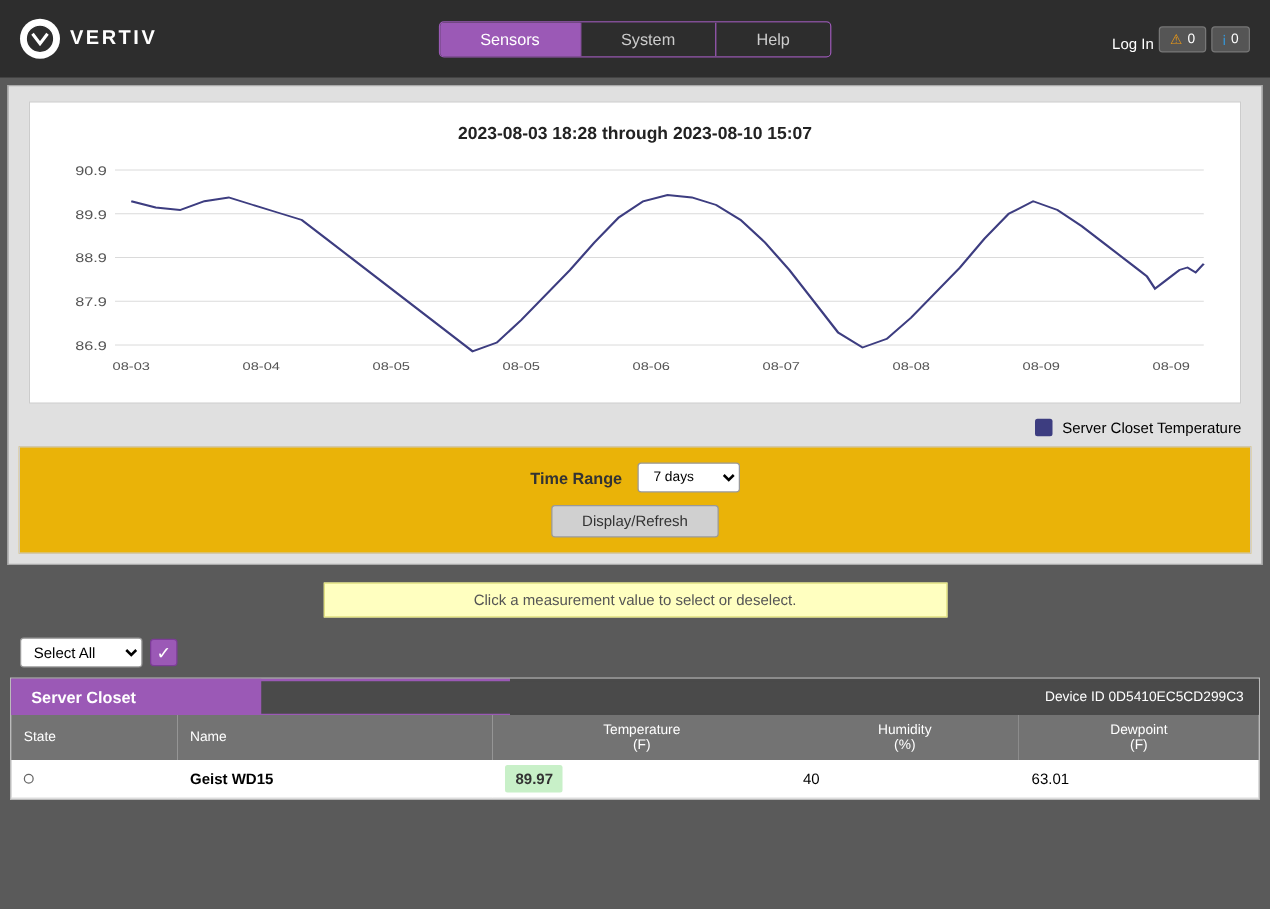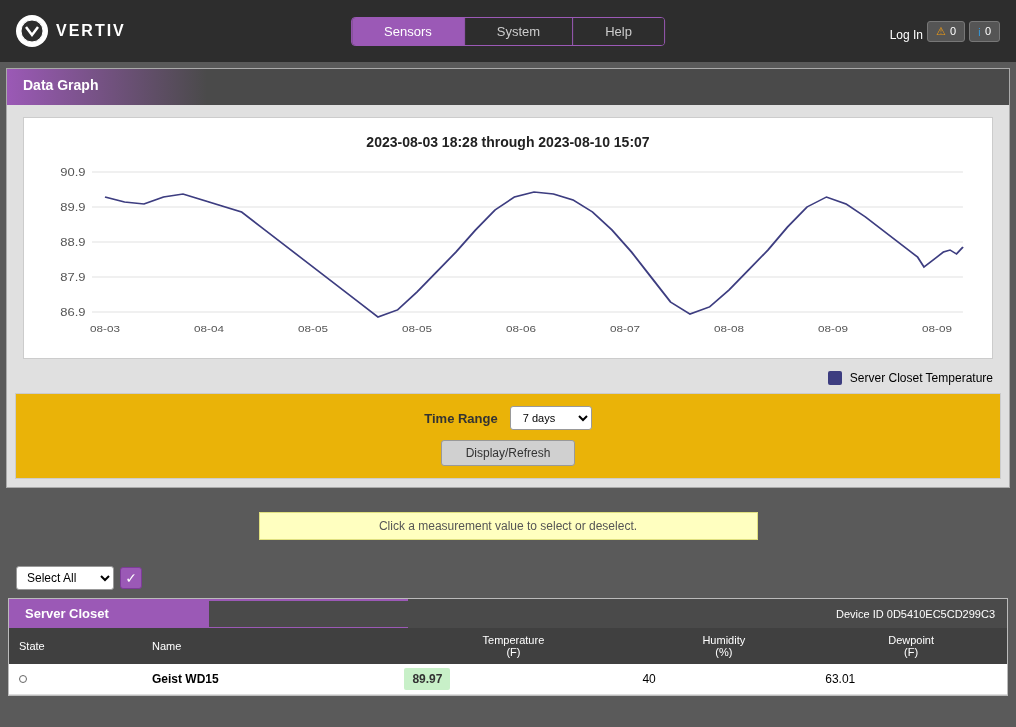--- a/index.html
+++ b/index.html
@@ -197,21 +197,21 @@
       display: block;
       margin: 0 auto;
     }
 
     
     .info-banner {
       background: #ffffc0;
       border: 1px solid #e0e080;
       text-align: center;
       padding: 6px;
-      margin: 18px auto;
+      margin: 8px auto;
       width: 499px;
       font-size: 12px;
       color: #555;
     }
 
     
     .select-all-row {
       display: flex;
       align-items: center;
       gap: 6px;
@@ -266,21 +266,21 @@
       flex: 1;
       text-align: right;
       background: #4a4a4a;
     }
     .data-table {
       width: 100%;
       border-collapse: collapse;
       background: white;
     }
     .data-table thead tr {
-      background: #404040;
+      background: #737373;
       color: white;
     }
     .data-table thead th {
       padding: 6px 10px;
       font-size: 11px;
       font-weight: normal;
       text-align: center;
     }
     .data-table thead th:first-child,
     .data-table thead th:nth-child(2) {
@@ -344,23 +344,20 @@
       <div class="badge">
         <span class="badge-info">ℹ</span>
         <span>0</span>
       </div>
     </div>
   </div>
 </div>
 
 <div style="background:#e0e0e0; margin:6px; padding:0; border:1px solid #aaa;">
 
-  <div class="panel-header-bar">
-    <div class="panel-header">Data Graph</div>
-  </div>
 
   <div class="chart-container">
     <div class="chart-title">2023-08-03 18:28 through 2023-08-10 15:07</div>
     <div class="chart-area">
       <svg class="chart-svg" viewBox="0 0 720 180" preserveAspectRatio="none">
 
         <line x1="40" y1="10" x2="710" y2="10" stroke="#ccc" stroke-width="0.5"></line>
         <line x1="40" y1="45" x2="710" y2="45" stroke="#ccc" stroke-width="0.5"></line>
         <line x1="40" y1="80" x2="710" y2="80" stroke="#ccc" stroke-width="0.5"></line>
         <line x1="40" y1="115" x2="710" y2="115" stroke="#ccc" stroke-width="0.5"></line>

